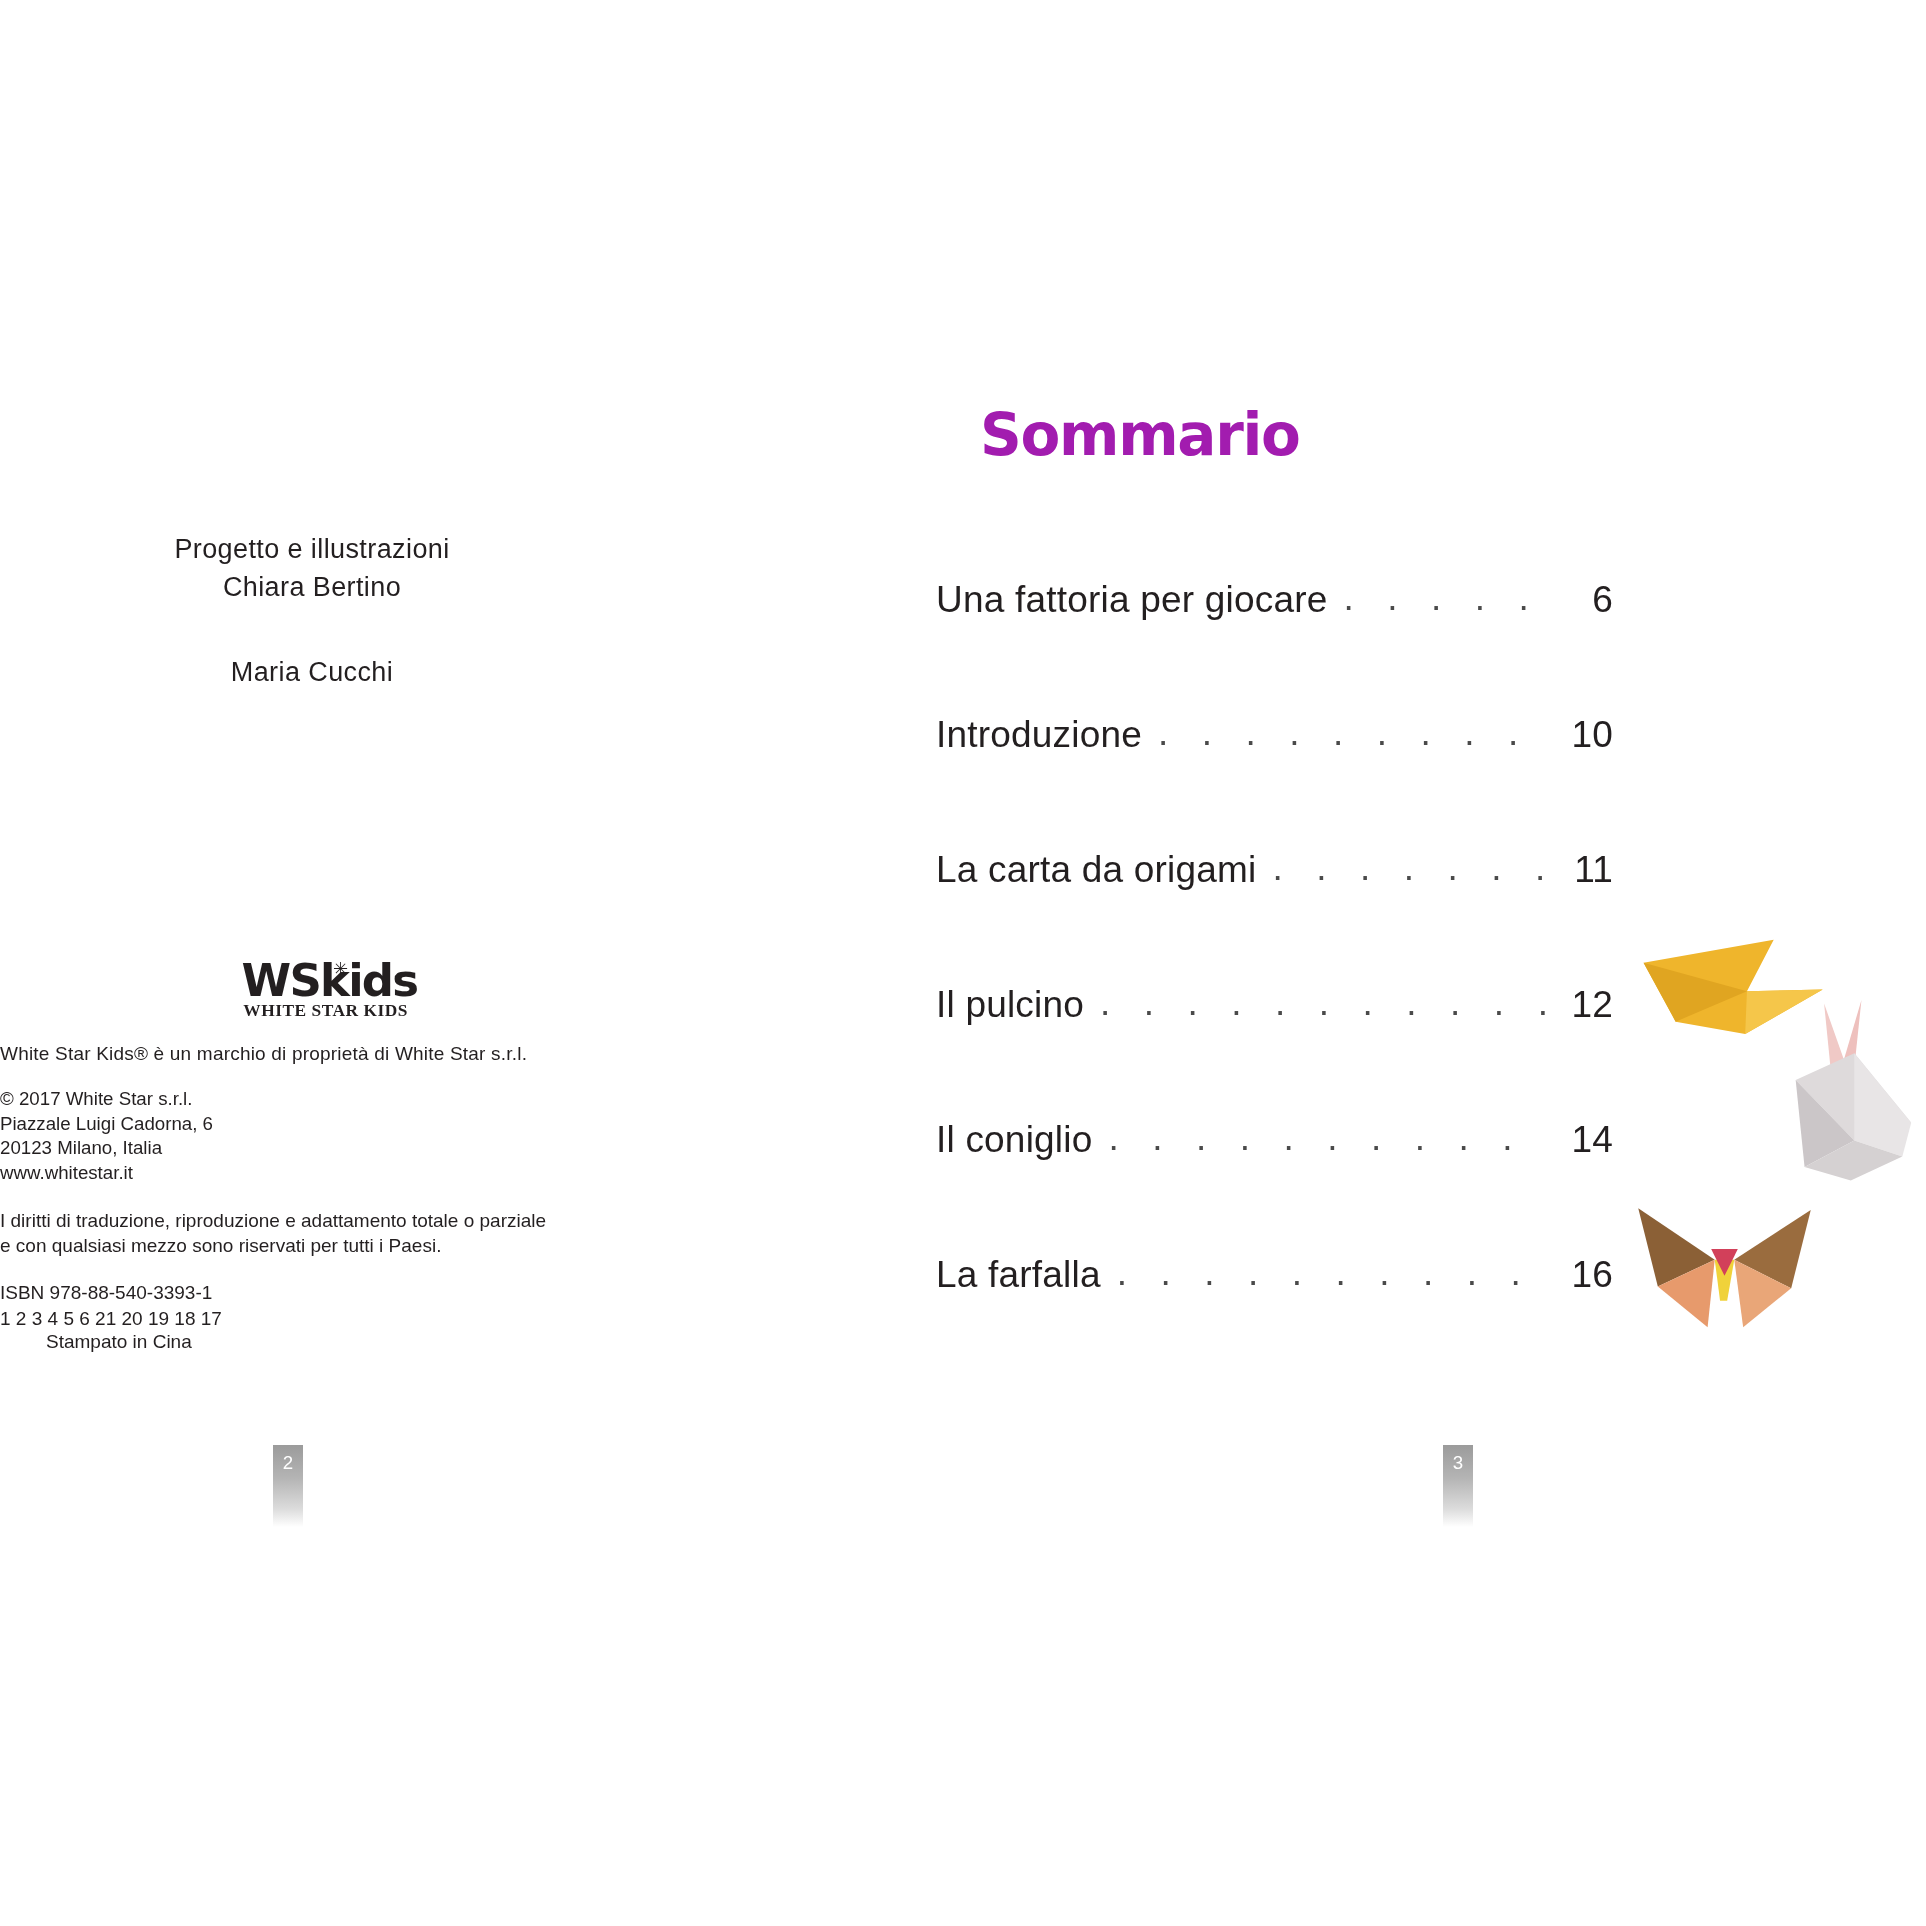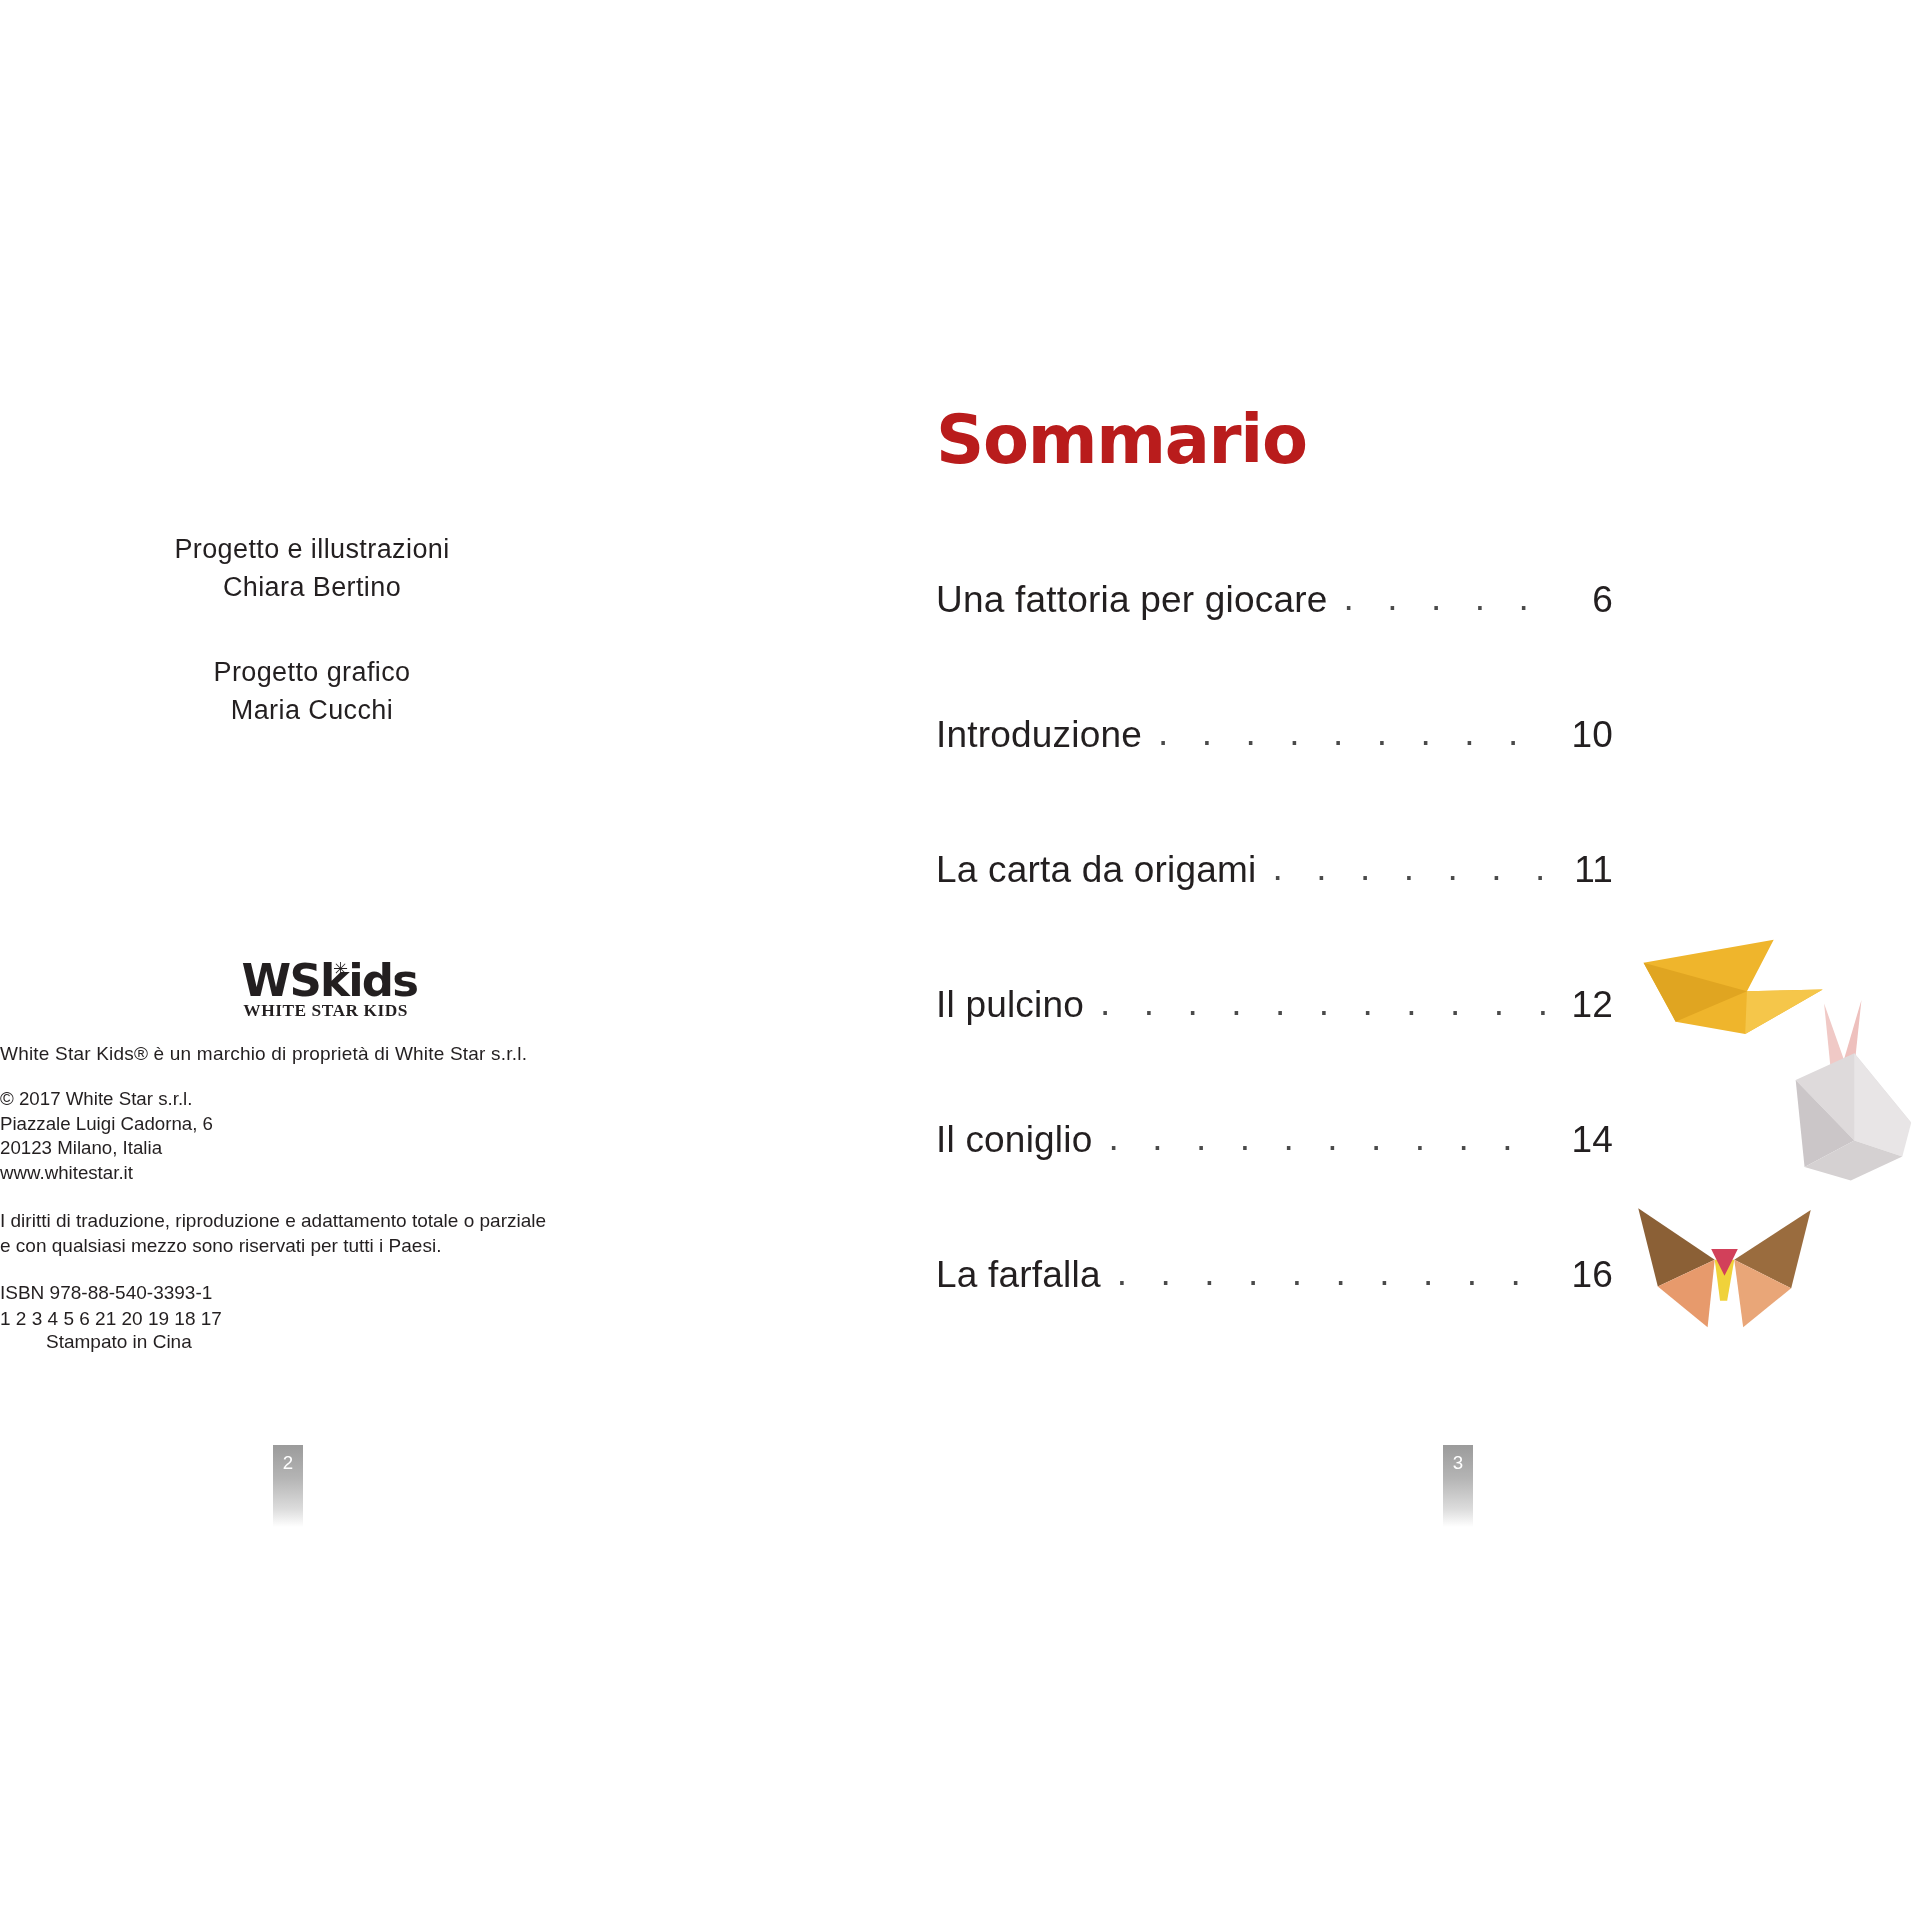--- a/index.html
+++ b/index.html
@@ -128,27 +128,27 @@
   
   .page-right {
     position: absolute;
     left: 963px;
     top: 0px;
     width: 963px;
     height: 1927px;
   }
   .toc-title {
     position: absolute;
-    left: 936px;
+    left: 980px;
     top: 401px;
     font-family: "DejaVu Sans", sans-serif;
     font-weight: bold;
-    font-size: 67px;
+    font-size: 58px;
     letter-spacing: -1.3px;
-    color: #b91c1c;
+    color: #a21caf;
   }
   .toc-list {
     position: absolute;
     left: 936px;
     top: 579px;
     width: 677px;
   }
   .toc-row {
     display: flex;
     align-items: baseline;
@@ -206,21 +206,20 @@
 
   <div class="page-left">
 
     <div class="credits">
       <div class="credit-block">
         <span class="line1">Progetto e illustrazioni</span>
         <span class="line2">Chiara Bertino</span>
       </div>
       <div class="credit-gap"></div>
       <div class="credit-block">
-        <span class="line1">Progetto grafico</span>
         <span class="line2">Maria Cucchi</span>
       </div>
     </div>
 
     <div class="logo-wrap">
       <div class="logo">
         <span class="logo-main">WSkids</span>
         <span class="logo-star">✳</span>
         <span class="logo-sub">WHITE STAR KIDS</span>
       </div>

